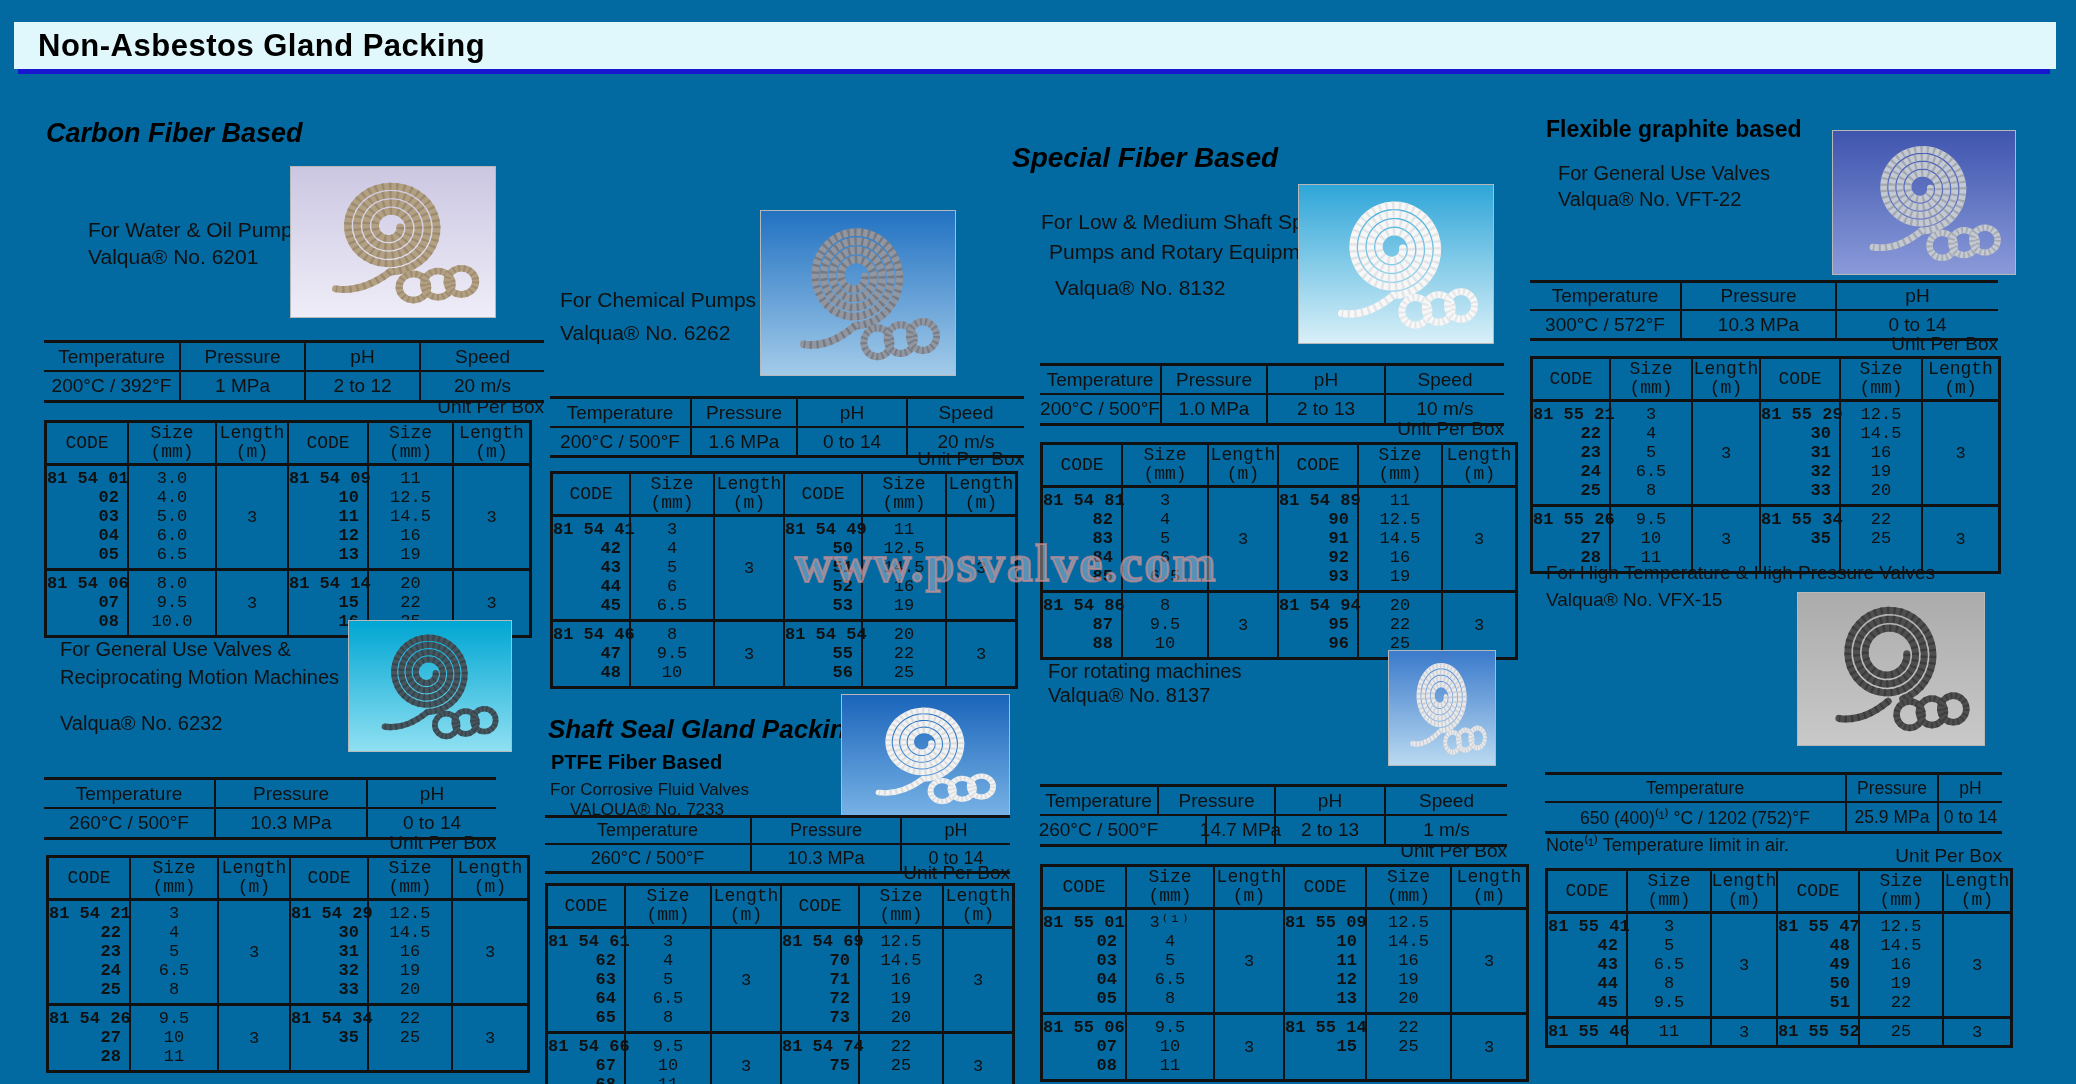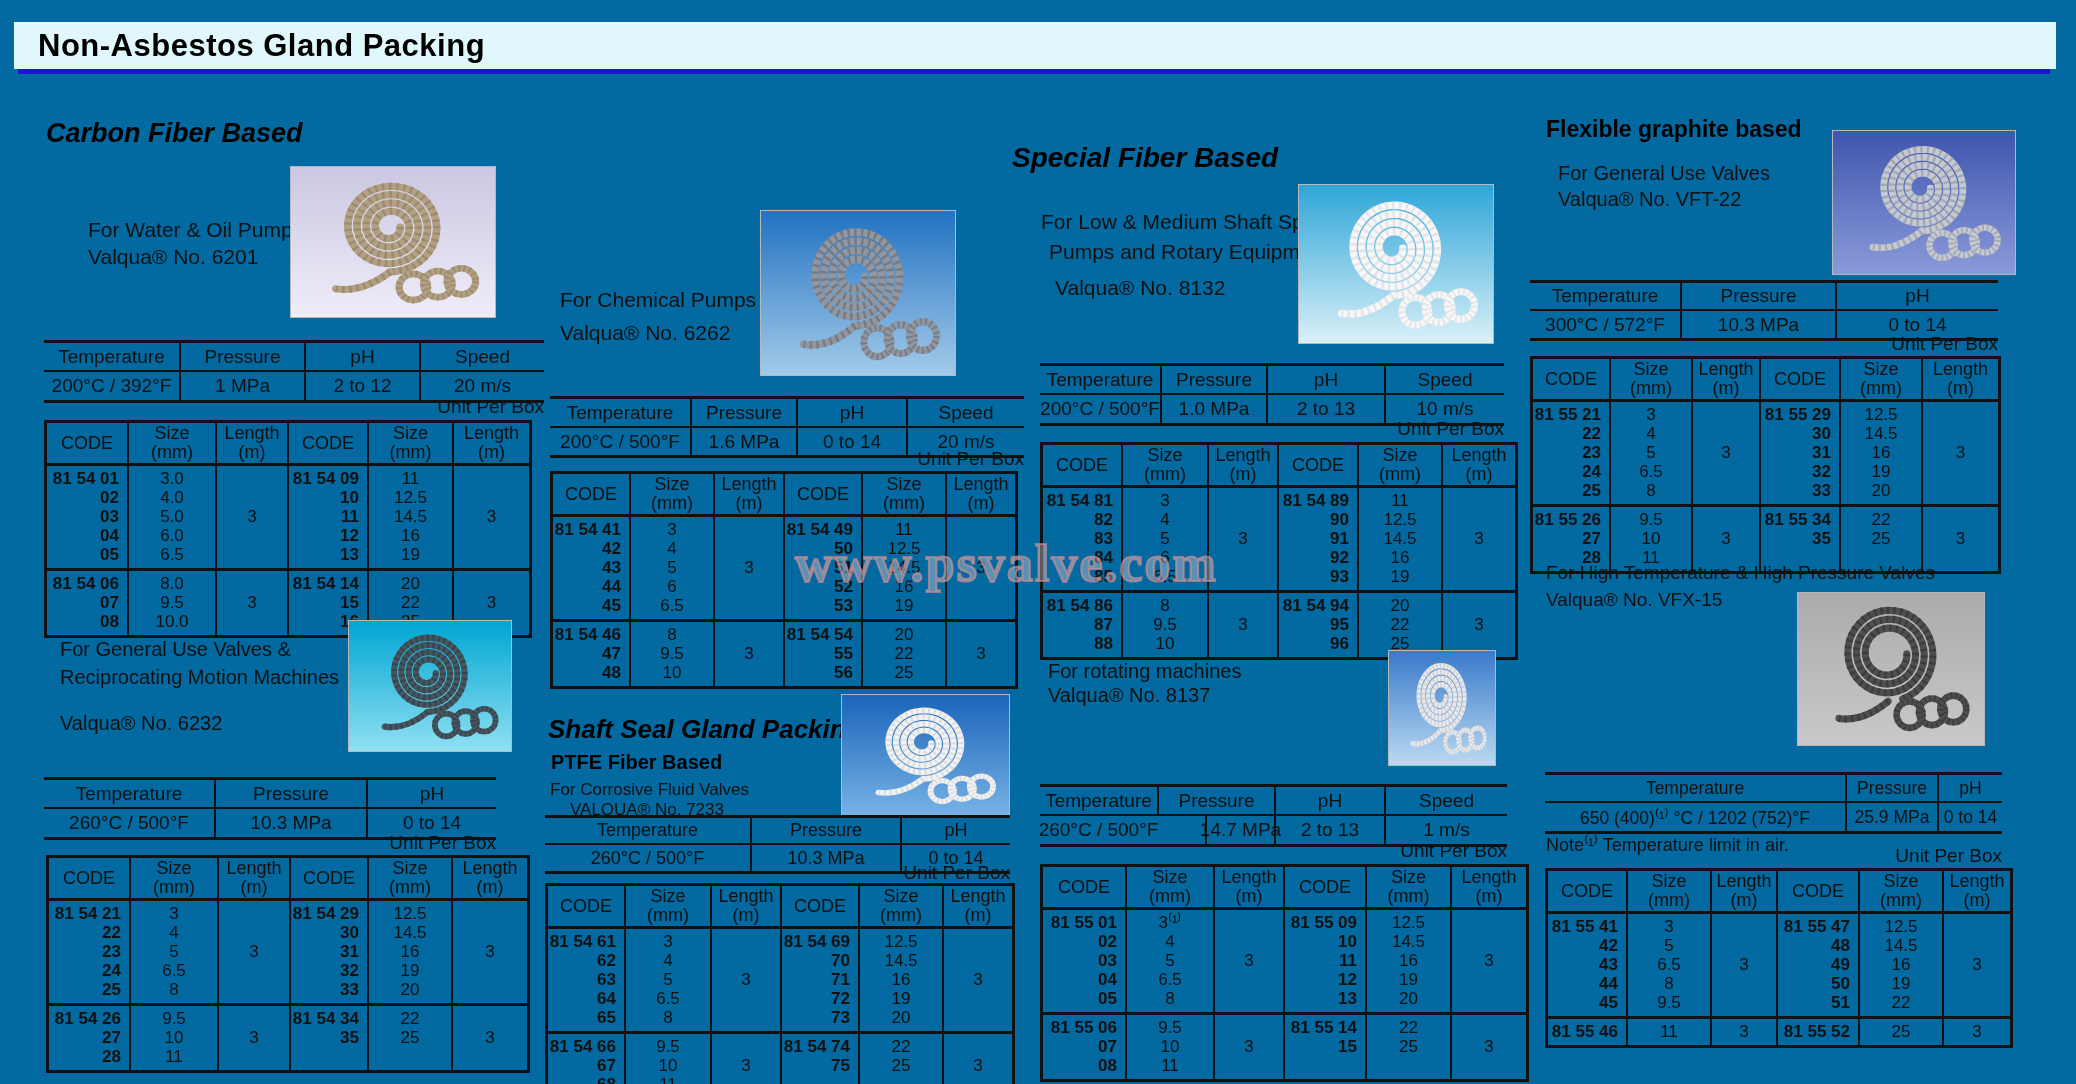--- a/index.html
+++ b/index.html
@@ -11,21 +11,21 @@
   .sec-heading{position:absolute;font-weight:bold;white-space:nowrap;color:#000;}
   .italic{font-style:italic;}
   .sub-heading{position:absolute;font-weight:bold;white-space:nowrap;color:#000;}
   .desc-line{position:absolute;white-space:nowrap;color:#111;}
   .photo{position:absolute;border:1px solid #b8b8b8;}
   .spec{position:absolute;display:grid;border-top:3px solid #111;border-bottom:3px solid #111;}
   .spec>div{display:flex;align-items:center;justify-content:center;white-space:nowrap;}
   .spec>div.vsep{border-left:2px solid #111;}
   .spec>div.h{border-bottom:2px solid #111;}
   .upb{position:absolute;text-align:right;font-size:19px;color:#111;}
-  .dt{position:absolute;display:grid;border:3px solid #111;grid-auto-rows:auto;}
+  .dt{position:absolute;display:grid;border:3px solid #111;grid-auto-rows:auto;font-family:Liberation Mono, monospace;}
   .dt .th{border-bottom:3px solid #111;display:flex;flex-direction:column;align-items:center;justify-content:center;
           font-size:18px;line-height:19px;height:40px;text-align:center;}
   .dt .vr{border-right:2px solid #111;}
   .dt .cell{padding:3px 0 4px 0;}
   .dt .gdiv{border-bottom:3px solid #111;}
   .code-lines{text-align:right;padding-right:8px;font-weight:bold;font-size:17px;line-height:19px;white-space:nowrap;}
   .size-lines{text-align:center;font-size:17px;line-height:19px;white-space:nowrap;}
   .lencell{display:flex;align-items:center;justify-content:center;font-size:17px;}
   .note-line{position:absolute;white-space:nowrap;color:#111;}
   .watermark{position:absolute;left:795px;top:534px;font-family:"Liberation Serif",serif;

